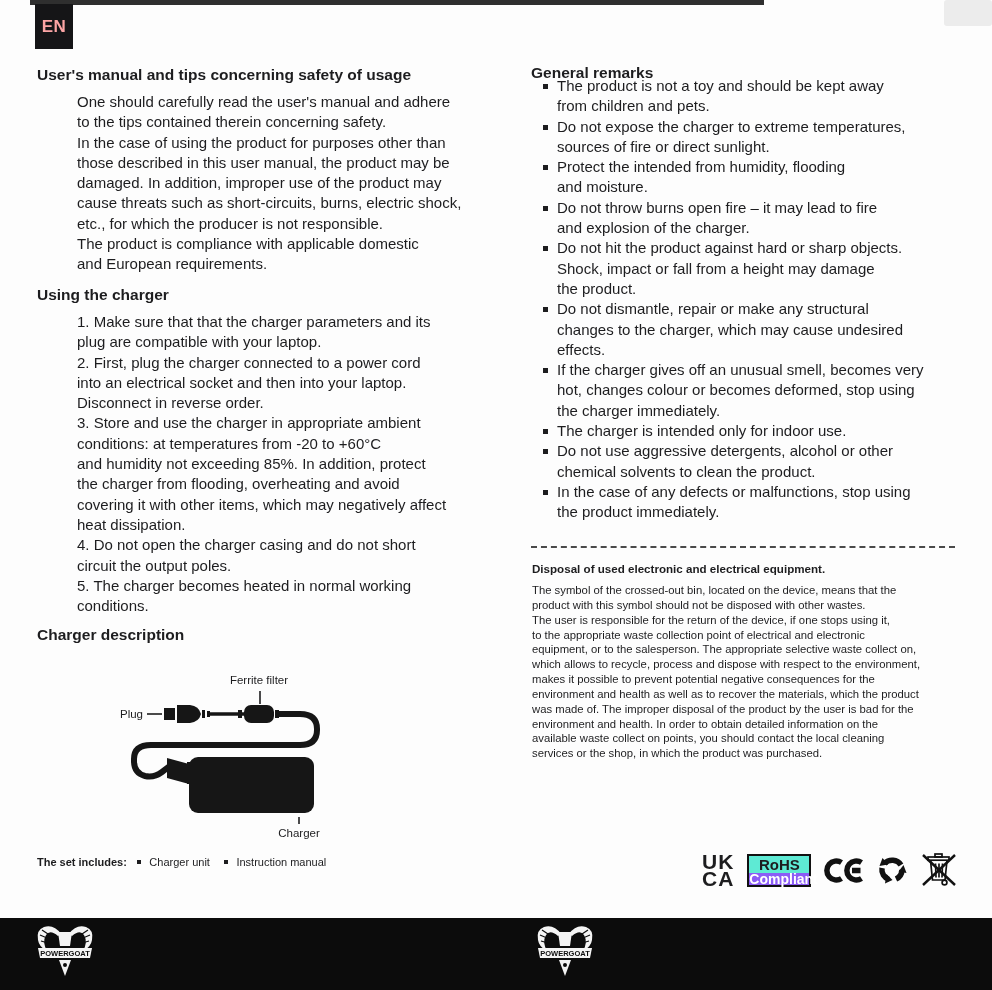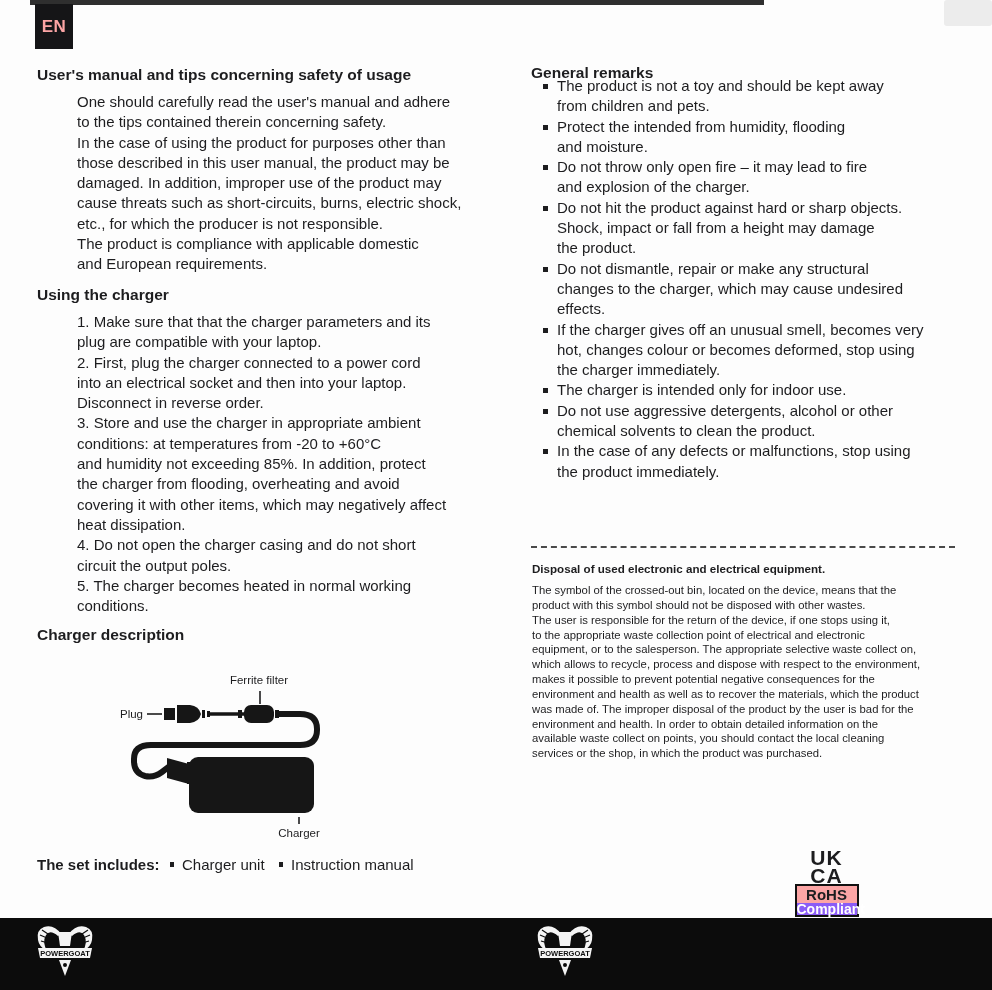--- a/index.html
+++ b/index.html
@@ -29,29 +29,29 @@
   ul.remarks{list-style:none;margin:12px;padding:0;}
   ul.remarks li{display:flex;align-items:flex-start;}
   .sq{width:5px;height:5px;background:#1d1d1f;flex:none;margin-top:8px;margin-right:9px;}
   .li-text{font-size:15px;line-height:20.3px;white-space:pre-line;}
   
   .dashes{border-top:2px dashed #4a4a4a;height:0;}
   
   .disposal-h{font-weight:bold;font-size:11.6px;}
   .disposal-p{font-size:11.3px;line-height:14.85px;white-space:pre-line;}
   
-  .set-includes{display:flex;align-items:center;font-size:15px;}
+  .set-includes{display:flex;align-items:center;font-size:11px;}
   .set-includes .lbl{font-weight:bold;margin-right:10px;}
   .set-includes .sq{margin:0 8px 0 0;width:4.5px;height:4.5px;}
   .set-includes .item{margin-right:14px;}
   
-  .marks{left:702px;top:849px;width:262px;height:42px;display:flex;align-items:center;flex-direction:column;}
+  .marks{left:702px;top:849px;width:262px;height:42px;display:flex;align-items:center;}
   .ukca{font-weight:bold;font-size:21px;line-height:17.5px;letter-spacing:1px;margin-right:13px;}
   .rohs{width:60px;border:2.5px solid #111;margin-right:13px;text-align:center;}
-  .rohs .rt{font-weight:bold;font-size:15px;line-height:17px;background:#fca5a5;}
+  .rohs .rt{font-weight:bold;font-size:15px;line-height:17px;background:#5eead4;}
   .rohs .rb{background:#8b5cf6;color:#fff;font-size:14px;line-height:12px;font-weight:bold;}
   
   .footer-bar{left:0;top:918px;width:992px;height:88px;background:#0c0c0c;}
   .goat{position:absolute;top:3px;width:62px;height:62px;}
   
   .diagram{left:37px;top:660px;width:440px;height:192px;}
   svg text{font-family:"Liberation Sans","DejaVu Sans",sans-serif;}
 </style>
 </head>
 <body>
@@ -140,26 +140,31 @@
 <div class="abs col-right h" style="top:50px;margin-top:13px;">General remarks</div>
 
 <ul class="abs col-right remarks" style="top:64px;">
   <li>
       <span class="sq"></span>
       <span class="li-text">The product is not a toy and should be kept away
 from children and pets.</span>
     </li>
   <li>
       <span class="sq"></span>
+      <span class="li-text">Do not expose the charger to extreme temperatures,
+sources of fire or direct sunlight.</span>
+    </li>
+  <li>
+      <span class="sq"></span>
       <span class="li-text">Protect the intended from humidity, flooding
 and moisture.</span>
     </li>
   <li>
       <span class="sq"></span>
-      <span class="li-text">Do not throw only open fire – it may lead to fire
+      <span class="li-text">Do not throw burns open fire – it may lead to fire
 and explosion of the charger.</span>
     </li>
   <li>
       <span class="sq"></span>
       <span class="li-text">Do not hit the product against hard or sharp objects.
 Shock, impact or fall from a height may damage
 the product.</span>
     </li>
   <li>
       <span class="sq"></span>

